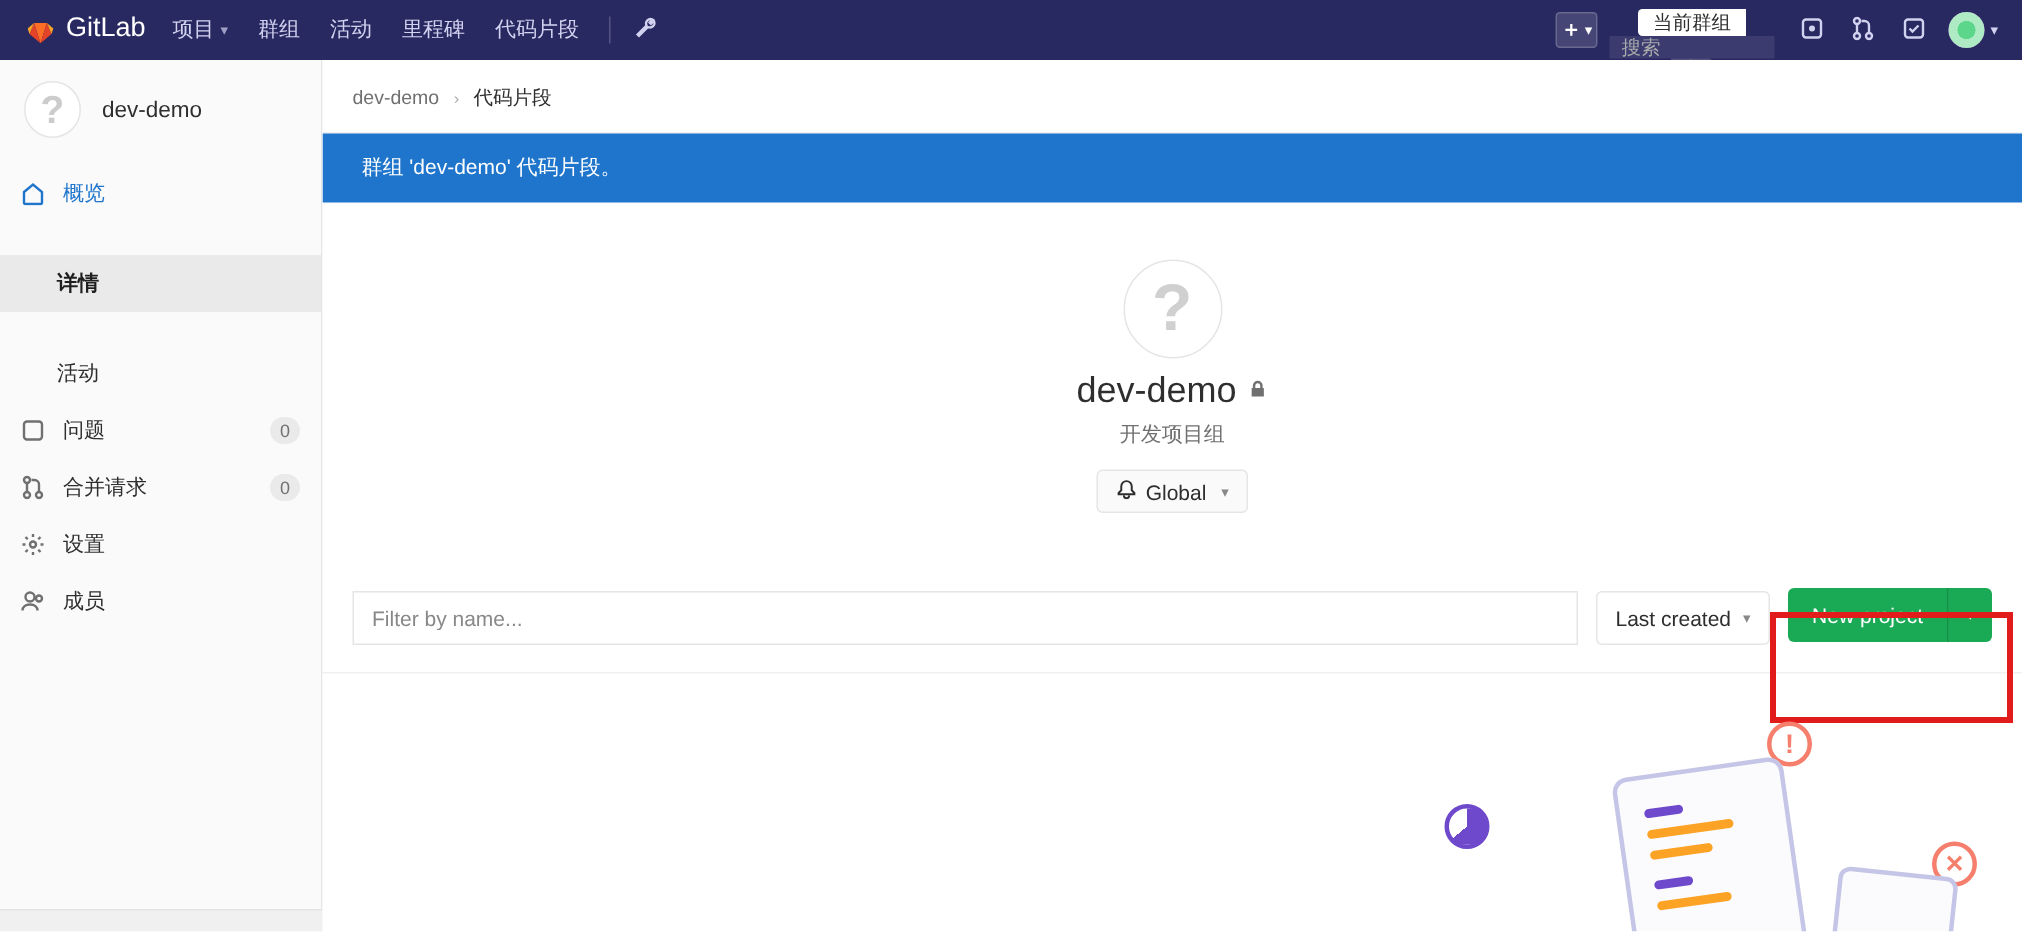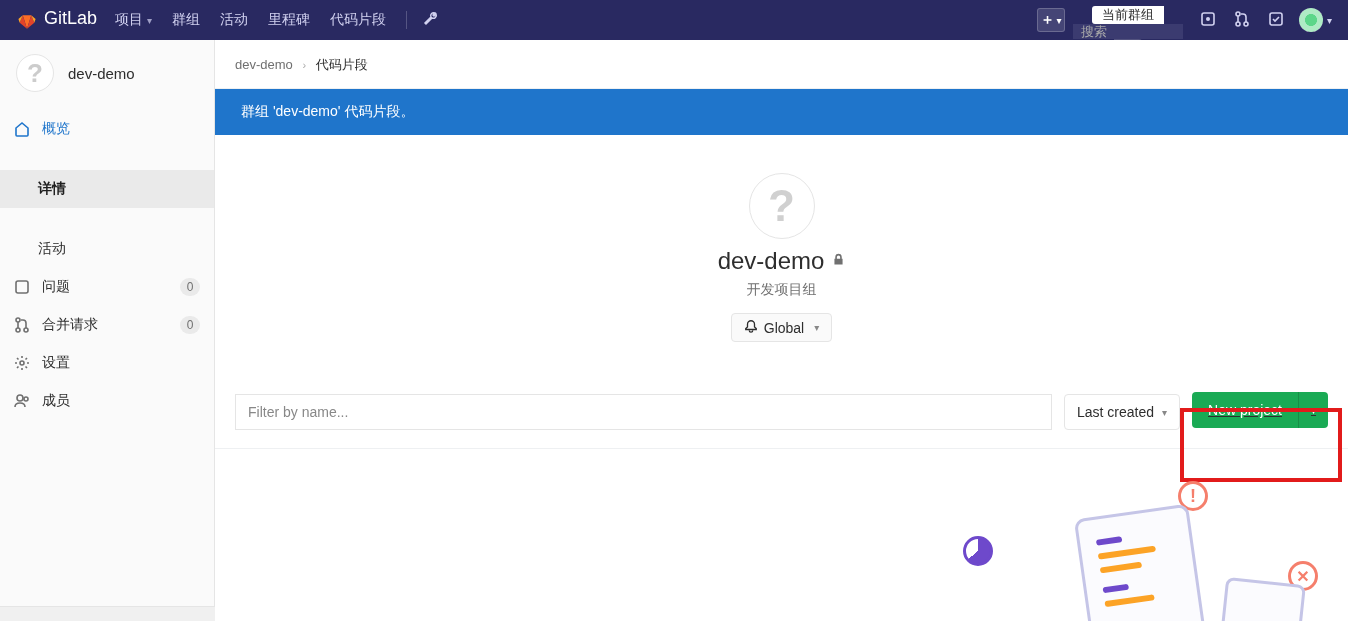--- a/index.html
+++ b/index.html
@@ -56,21 +56,21 @@
   .group-desc { font-size:14px; color:#707070; margin-top:6px; }
   .notif-btn { margin:14px auto 0; display:inline-flex; align-items:center; gap:6px; border:1px solid #e5e5e5; background:#fafafa; color:#2e2e2e; border-radius:4px; padding:5px 12px; font-size:14px; cursor:pointer; }
   .notif-btn .caret { font-size:10px; color:#888; margin-left:4px; }
 
   .filters { display:flex; align-items:center; gap:12px; padding:0 20px; margin-top:38px; border-bottom:1px solid #eef0f2; padding-bottom:0; }
   .filter-input { flex:1; height:36px; border:1px solid #e5e5e5; border-radius:0; padding:0 12px; font-size:14px; color:#2e2e2e; outline:none; }
   .filter-input::placeholder { color:#888; }
   .sort-drop { height:36px; border:1px solid #e5e5e5; border-radius:4px; padding:0 12px; display:flex; align-items:center; gap:8px; font-size:14px; color:#2e2e2e; background:#fff; cursor:pointer; white-space:nowrap; }
   .sort-drop .caret { font-size:10px; color:#888; }
 
-  .newproj-wrap { position:relative; height:40px; display:flex;text-decoration:underline; }
+  .newproj-wrap { position:relative; height:40px; display:flex; }
   .newproj-btn { background:#1aaa55; color:#fff; border:none; height:36px; padding:0 16px; border-radius:4px 0 0 4px; font-size:14px; cursor:pointer; }
   .newproj-dd { background:#1aaa55; color:#fff; border:none; border-left:1px solid #188e47; height:36px; width:30px; border-radius:0 4px 4px 0; display:flex; align-items:center; justify-content:center; cursor:pointer; font-size:10px; }
   .red-box { position:absolute; border:4px solid #e21b1b; top:368px; right:6px; width:162px; height:74px; pointer-events:none; }
 
   
   .illus { position:absolute; right:110px; bottom:-30px; width:260px; height:170px; }
   .illus .circle { position:absolute; border-radius:50%; border:3px solid; display:flex; align-items:center; justify-content:center; font-weight:700; font-family:Arial; }
   .illus .bang { width:30px; height:30px; border-color:#f57f6c; color:#f57f6c; top:0; right:30px; font-size:18px; }
   .illus .close { width:30px; height:30px; border-color:#f57f6c; color:#f57f6c; top:80px; right:-80px; font-size:16px; }
   .illus .pie  { width:30px; height:30px; border-color:#6e49cb; top:55px; left:-15px; background:conic-gradient(#6e49cb 0 230deg, #fff 230deg 360deg); }

